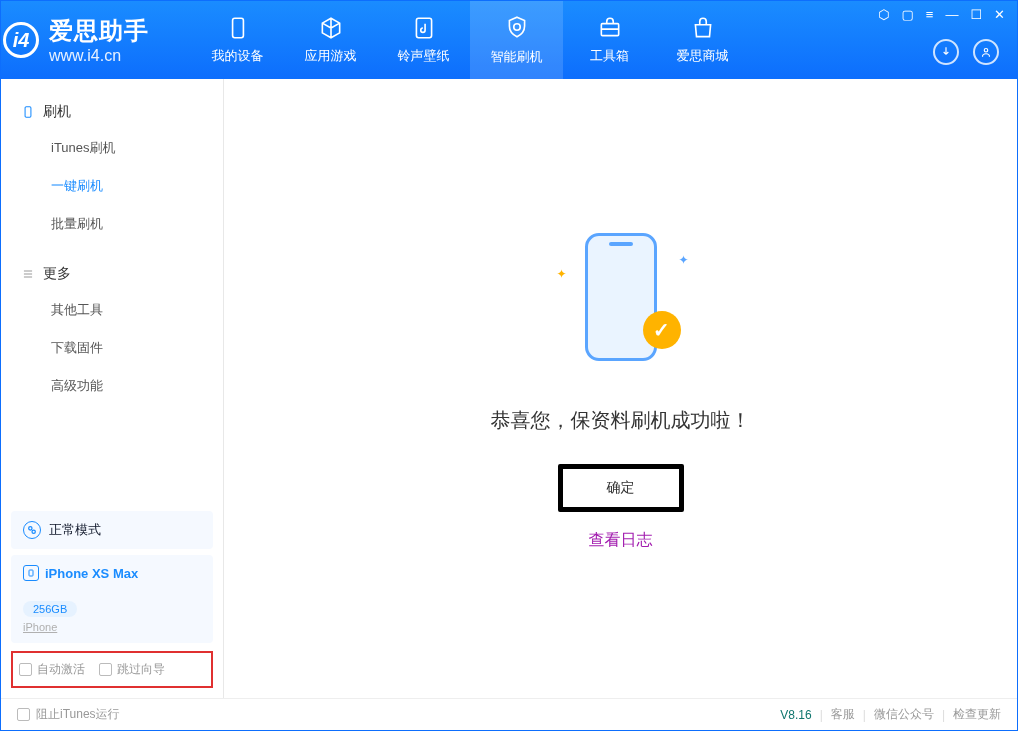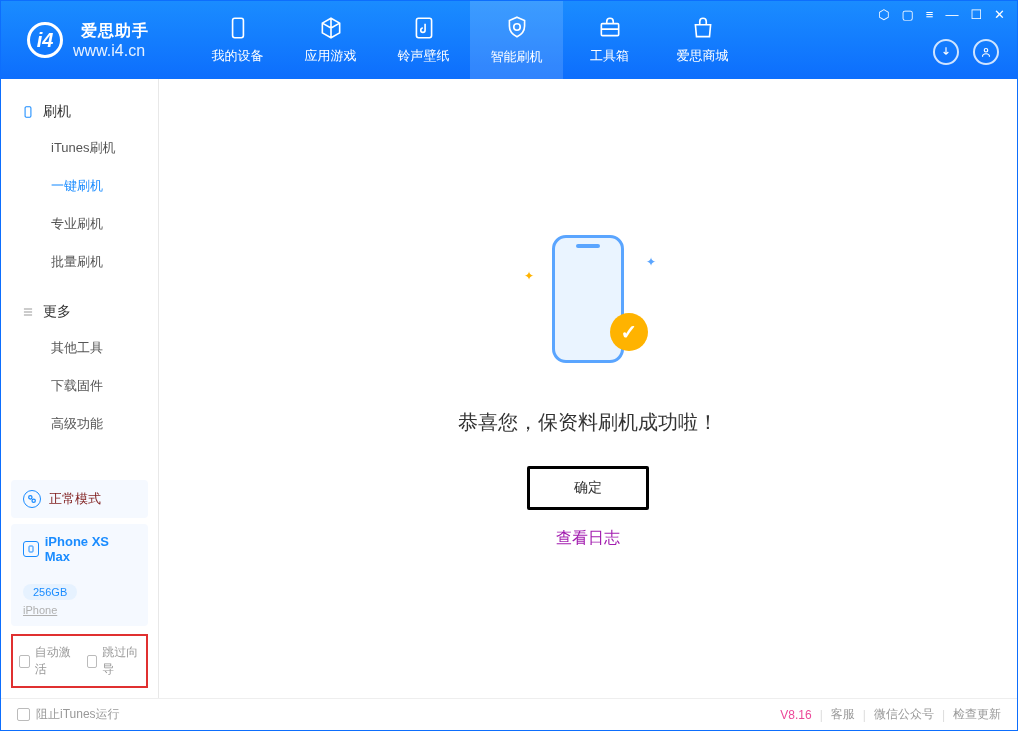--- a/index.html
+++ b/index.html
@@ -1,67 +1,67 @@
 <!DOCTYPE html>
 <html><head>
 <meta charset="utf-8">
 <style>
 * { margin: 0; padding: 0; box-sizing: border-box; font-family: "Microsoft YaHei", "PingFang SC", sans-serif; }
 body { background: #fff; }
 .app-window { width: 1018px; height: 731px; border: 1px solid #0d6efd; display: flex; flex-direction: column; }
 .header { height: 78px; background: linear-gradient(to bottom, #1a8cff, #0d6efd); display: flex; align-items: center; color: #fff; position: relative; }
-.logo-area { display: flex; align-items: center; padding: 0 26px; min-width: 190px; }
+.logo-area { display: flex; align-items: center; padding: 0 2px; min-width: 190px; }
 .logo-circle { width: 36px; height: 36px; border: 3px solid #fff; border-radius: 50%; display: flex; align-items: center; justify-content: center; font-weight: bold; font-size: 20px; font-style: italic; }
 .logo-text { margin-left: 10px; }
-.logo-title { font-size: 16px; font-weight: bold; letter-spacing: 1px; margin-left: 8px; }
+.logo-title { font-size: 24px; font-weight: bold; letter-spacing: 1px; }
 .logo-sub { font-size: 16px; opacity: 0.9; }
 .nav-tabs { display: flex; height: 100%; }
 .nav-tab { width: 93px; display: flex; flex-direction: column; align-items: center; justify-content: center; cursor: pointer; font-size: 13px; gap: 6px; }
 .nav-tab.active { background: rgba(255,255,255,0.15); gap: 8px; }
 .nav-tab svg { width: 26px; height: 26px; }
 .header-right { position: absolute; right: 12px; top: 0; height: 100%; display: flex; flex-direction: column; justify-content: space-between; align-items: flex-end; padding: 6px 0; }
 .win-controls { display: flex; gap: 12px; font-size: 13px; }
 .win-controls span { cursor: pointer; }
 .header-icons { display: flex; gap: 14px; align-items: center; padding-bottom: 8px; padding-right: 6px; }
 .circle-btn { width: 26px; height: 26px; border: 2px solid rgba(255,255,255,0.8); border-radius: 50%; display: flex; align-items: center; justify-content: center; cursor: pointer; }
 .body-area { flex: 1; display: flex; overflow: hidden; }
-.sidebar { width: 158px; border-right: 1px solid #e8e8e8; display: flex; flex-direction: column; background: #fff; }
+.sidebar { width: 223px; border-right: 1px solid #e8e8e8; display: flex; flex-direction: column; background: #fff; }
 .sidebar-scroll { flex: 1; padding-top: 16px; }
 .side-group { padding: 8px 20px; font-size: 14px; color: #333; display: flex; align-items: center; gap: 8px; }
 .side-group svg { width: 14px; height: 14px; }
 .side-item { padding: 10px 20px 10px 50px; font-size: 13px; color: #555; cursor: pointer; }
 .side-item.active { color: #1a8cff; }
 .sidebar-bottom { padding: 0; }
 .mode-box, .device-box { background: #f5f9ff; margin: 6px 10px; border-radius: 4px; padding: 10px 12px; font-size: 13px; }
-.mode-box { display: flex; align-items: center; gap: 8px; color: #7f1d1d; }
+.mode-box { display: flex; align-items: center; gap: 8px; color: #0f172a; }
 .mode-icon { width: 18px; height: 18px; border: 1.5px solid #1a8cff; border-radius: 50%; display:flex; align-items:center; justify-content:center; }
 .device-box .dev-name { color: #1a8cff; font-weight: bold; display: flex; align-items: center; gap: 6px; }
 .dev-icon { width: 16px; height: 16px; border: 1.5px solid #1a8cff; border-radius: 3px; display:inline-flex; align-items:center; justify-content:center; }
 .storage-badge { display: inline-block; background: #e6f2ff; color: #1a8cff; font-size: 11px; padding: 2px 10px; border-radius: 10px; margin-top: 20px; }
 .dev-type { color: #b0b0b0; font-size: 11px; margin-top: 4px; text-decoration: underline; }
 .checkbox-row { border: 2px solid #e03030; margin: 8px 10px 10px 10px; padding: 8px 6px; display: flex; gap: 14px; font-size: 12px; color: #999; }
 .cb { display: flex; align-items: center; gap: 5px; cursor: pointer; }
 .cb-box { width: 13px; height: 13px; border: 1px solid #bbb; border-radius: 2px; }
 .main-content { flex: 1; display: flex; flex-direction: column; align-items: center; justify-content: center; position: relative; }
 .success-illustration { position: relative; width: 140px; height: 140px; margin-bottom: 40px; }
 .phone-shape { width: 72px; height: 128px; border: 3px solid #5aa5ff; border-radius: 14px; background: #eaf4ff; position: absolute; left: 34px; top: 6px; }
 .phone-shape::before { content:""; position:absolute; top:6px; left:50%; transform:translateX(-50%); width:24px; height:4px; background:#5aa5ff; border-radius:3px; }
 .check-badge { position: absolute; right: 10px; bottom: 18px; width: 38px; height: 38px; background: #ffb300; border-radius: 50%; display: flex; align-items: center; justify-content: center; color: #fff; font-size: 20px; font-weight: bold; }
 .sparkle { position: absolute; color: #ffb300; font-size: 12px; }
 .sparkle.s1 { left: 6px; top: 40px; }
 .sparkle.s2 { right: 2px; top: 26px; color:#5aa5ff; }
 .success-text { font-size: 20px; color: #333; margin-bottom: 30px; }
-.ok-button { padding: 10px 44px; border: 3px solid #000000; background: #fff; font-size: 14px; color: #333; cursor: pointer; border-radius: 2px; margin-bottom: 18px; }
+.ok-button { padding: 10px 44px; border: 5px solid #000000; background: #fff; font-size: 14px; color: #333; cursor: pointer; border-radius: 2px; margin-bottom: 18px; }
 .log-link { font-size: 16px; color: #a21caf; cursor: pointer; }
 .footer { height: 32px; border-top: 1px solid #eee; display: flex; align-items: center; padding: 4px 16px; font-size: 12px; color: #999; }
 .footer-left { display: flex; align-items: center; gap: 6px; cursor: pointer; }
 .footer-right { margin-left: auto; display: flex; align-items: center; gap: 8px; }
 .footer-right .divider { color: #ddd; }
 .footer-link { cursor: pointer; }
-.version { color: #ec4899; }
+.version { color: #0f766e; }
 </style>
 </head>
 <body>
 
 <div class="app-window">
 
   <div class="header">
     <div class="logo-area">
       <div class="logo-circle">i4</div>
       <div class="logo-text">
@@ -139,21 +139,20 @@
     <div class="sidebar">
       <div class="sidebar-scroll">
         <div class="side-group">
           <svg viewBox="0 0 24 24" fill="none" stroke="#1a8cff" stroke-width="1.8">
               <rect x="7" y="3" width="10" height="18" rx="2"></rect>
             </svg>
           <span>刷机</span>
         </div>
         <div class="side-item">iTunes刷机</div>
         <div class="side-item active">一键刷机</div>
-        <div class="side-item">专业刷机</div>
         <div class="side-item">批量刷机</div>
 
         <div class="side-group" style="margin-top:14px;">
           <svg viewBox="0 0 24 24" fill="none" stroke="#999" stroke-width="1.8">
               <path d="M5 7h14M5 12h14M5 17h14"></path>
             </svg>
           <span>更多</span>
         </div>
         <div class="side-item">其他工具</div>
         <div class="side-item">下载固件</div>

